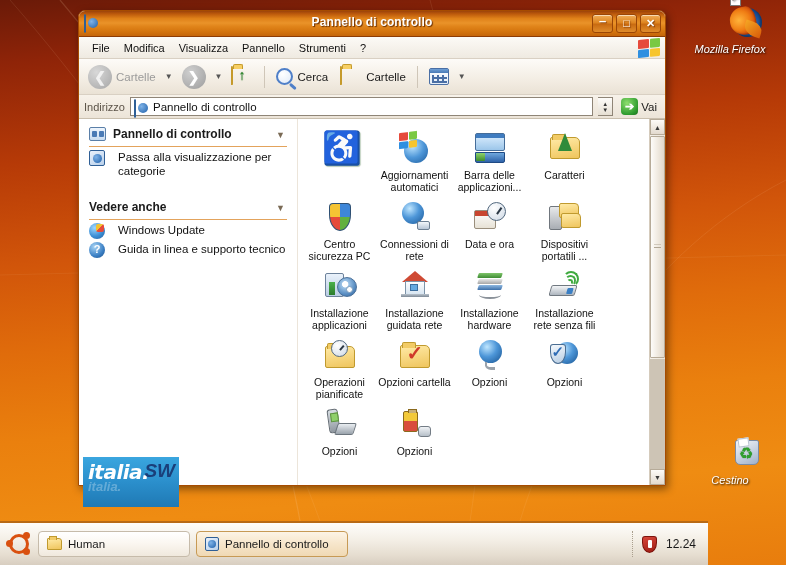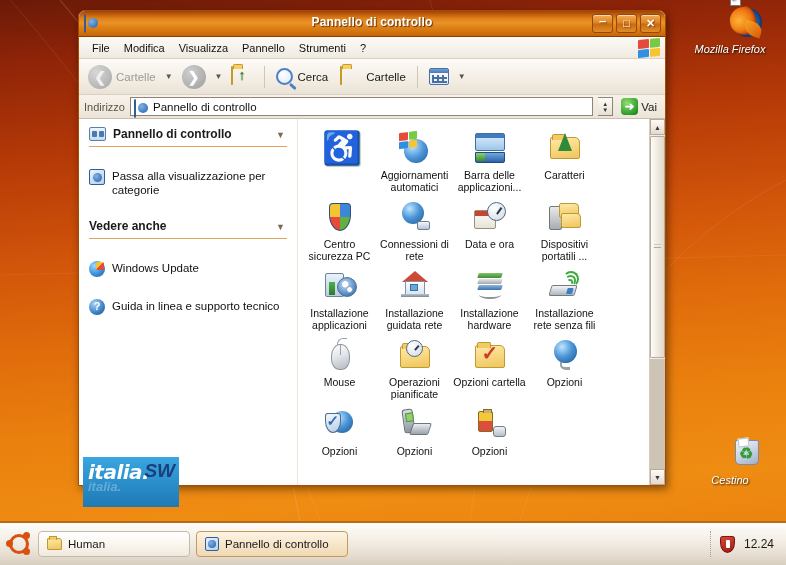--- a/index.html
+++ b/index.html
@@ -247,21 +247,21 @@
   .cp-mini {
     width: 17px; height: 14px; border: 1px solid #5a7fa8; border-radius: 2px;
     background: linear-gradient(180deg,#eef5fd,#c9dcf0); position: relative;
   }
   .cp-mini::before, .cp-mini::after {
     content: ""; position: absolute; top: 3px; width: 5px; height: 6px;
     background: #4a7ab5; border-radius: 1px;
   }
   .cp-mini::before { left: 2px; } .cp-mini::after { left: 9px; }
   .panel-link {
-    display: flex; align-items: flex-start; gap: 7px; margin-top: 22px;
+    display: flex; align-items: flex-start; gap: 13px; margin-top: 3px;
     line-height: 14px; color: #111;
   }
   .panel-link .txt { flex: 1; }
   .sec-gap { height: 22px; }
   .ico16 { width: 16px; height: 16px; flex: none; position: relative; }
   .ico-cpswitch {
     background: linear-gradient(150deg,#e9f1fb,#b9d0ea);
     border: 1px solid #2f5f96; border-radius: 2px;
   }
   .ico-cpswitch::after {
@@ -477,21 +477,21 @@
     position: absolute; right: 4px; top: 3px; font-size: 19px; font-weight: bold;
     color: #1a3f7a; font-style: italic;
   }
   #watermark .wm-reflect {
     position: absolute; left: 5px; top: 22px; font-size: 13px; font-style: italic;
     font-weight: bold; color: rgba(255,255,255,.28);
   }
 
   
   #taskbar {
-    position: absolute; left: 0; bottom: 0; width: 786px; height: 44px;
+    position: absolute; left: 0; bottom: 0; width: 708px; height: 44px;
     background: linear-gradient(180deg,#fefdfb 0%, #f4efe6 40%, #e6ded1 75%, #d8cec0 100%);
     border-top: 2px solid #b86a16;
     display: flex; align-items: center; padding: 0 6px;
   }
   .ubuntu-logo {
     width: 26px; height: 26px; position: relative; margin-right: 6px; flex: none;
   }
   .ub-ring {
     position: absolute; left: 3px; top: 3px; width: 20px; height: 20px; border-radius: 50%;
     border: 3.2px solid #d9500f; box-sizing: border-box;
@@ -805,30 +805,20 @@
               <div class="art-inner a-wifi">
                 <span class="w3"></span>
                 <span class="w2"></span>
                 <span class="w1"></span>
                 <span class="dev"></span>
               </div>
             </div>
           <div class="cap">Installazione rete senza fili</div>
         </div>
 
-        <div class="cp-item">
-          <div class="art">
-              <div class="art-inner a-mouse">
-                <span class="cord"></span>
-                <span class="body"></span>
-                <span class="split"></span>
-              </div>
-            </div>
-          <div class="cap">Mouse</div>
-        </div>
 
         <div class="cp-item">
           <div class="art">
               <div class="art-inner a-sched">
                 <span class="fl"></span>
                 <span class="clk"></span>
               </div>
             </div>
           <div class="cap">Operazioni pianificate</div>
         </div>

